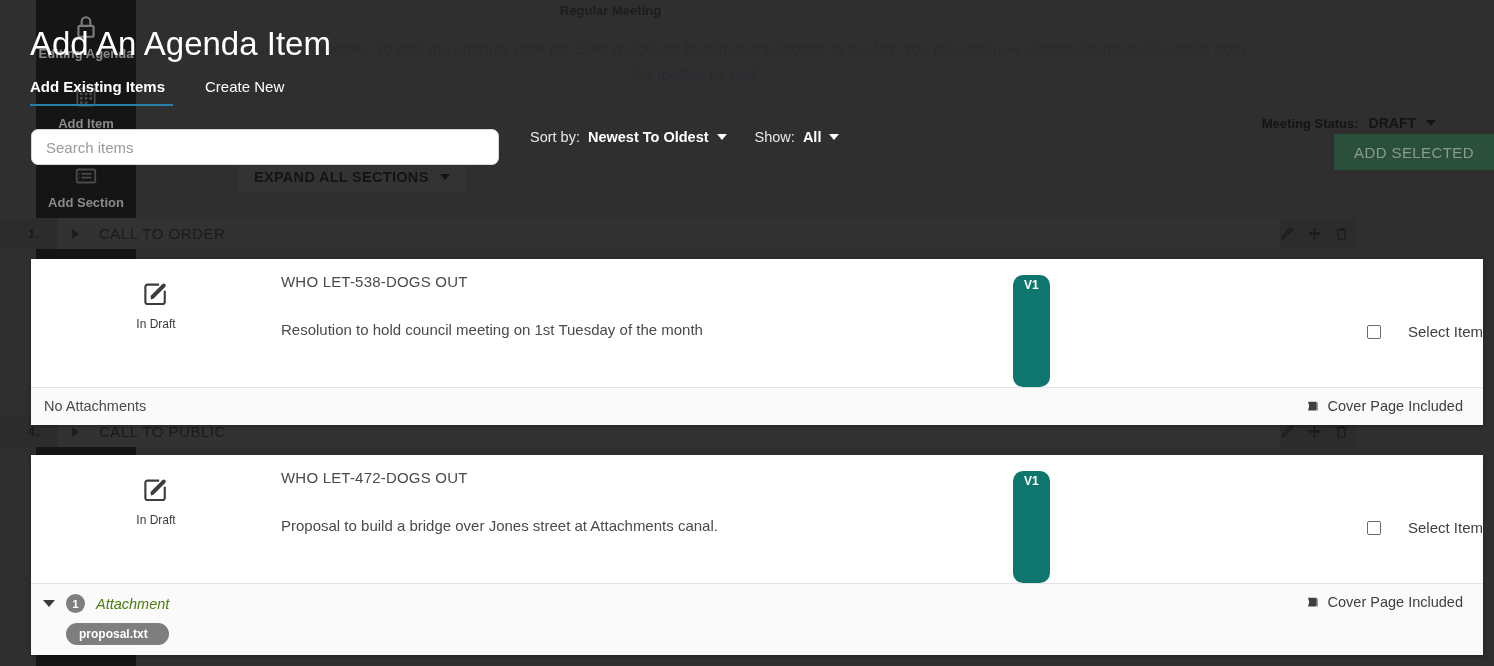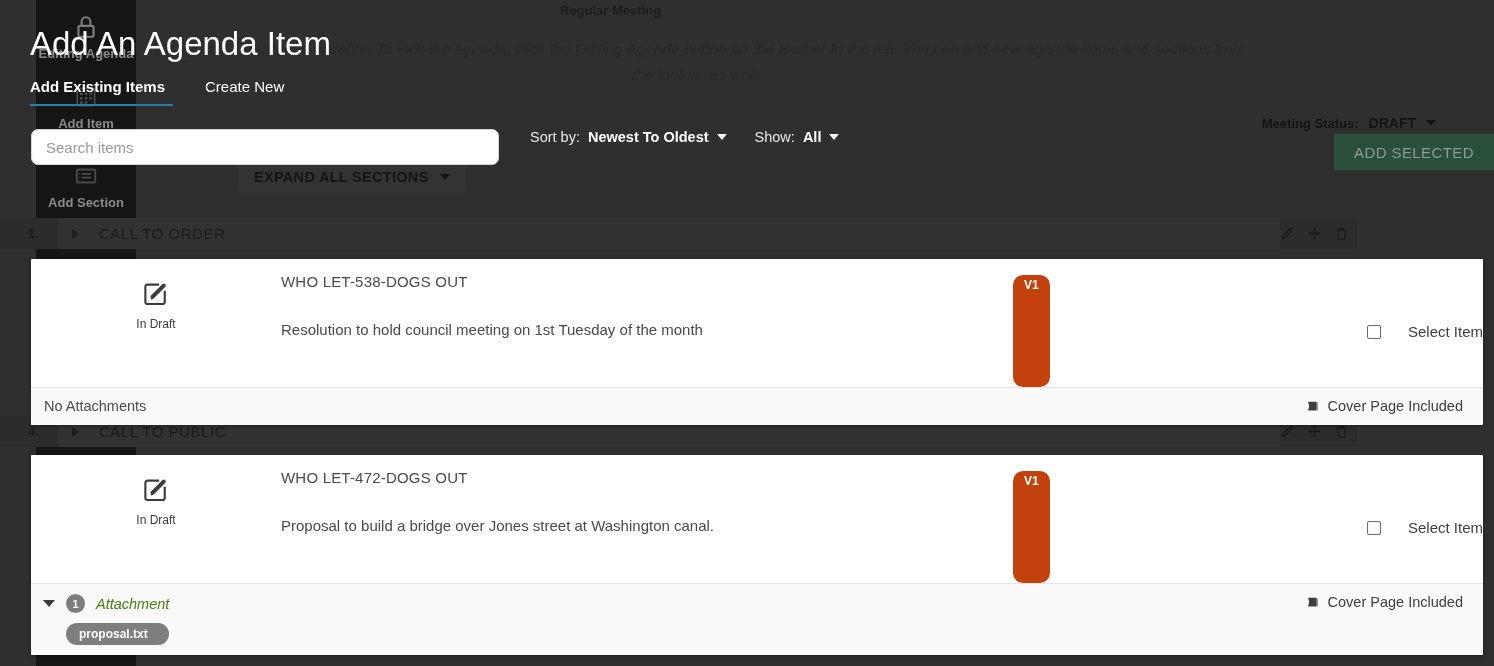--- a/index.html
+++ b/index.html
@@ -144,21 +144,21 @@
   .card-item-name {
     font-size: 15px; color: #4a4a4a; letter-spacing: .2px;
   }
   .card-desc {
     margin-top: 31px; font-size: 15px; color: #4a4a4a;
   }
   .card-ver {
     width: 250px; padding-top: 2px; display: flex; justify-content: flex-start;
   }
   .ver-pill {
-    background: #c2410c; color: #ffffff;
+    background: #0f766e; color: #ffffff;
     font-size: 12px; font-weight: bold;
     padding: 3px 11px; border-radius: 10px; line-height: 1.2;
   }
   .card-select {
     width: 220px; padding-top: 3px;
     display: flex; align-items: center; justify-content: flex-end;
     gap: 27px; 
   }
   .chk {
     width: 14px; height: 14px; border: 1px solid #6b6b6b; border-radius: 2px;
@@ -397,21 +397,21 @@
         <span>
           <svg viewBox="0 0 24 24" fill="none" stroke="#3c3c3c" stroke-width="1.7">
             <path d="M14.5 4.5H5.2A1.7 1.7 0 0 0 3.5 6.2v12.1a1.7 1.7 0 0 0 1.7 1.7h12.1a1.7 1.7 0 0 0 1.7-1.7V9.4"></path>
             <path d="M8 16.3l1.9-.5 9.4-9.4a1.6 1.6 0 0 0-2.3-2.3L7.6 13.5 8 16.3z" fill="#3c3c3c" stroke="none"></path>
           </svg>
         </span>
         <span class="txt">In Draft</span>
       </div>
       <div class="card-body">
         <div class="card-item-name">WHO LET-472-DOGS OUT</div>
-        <div class="card-desc">Proposal to build a bridge over Jones street at Washington canal.</div>
+        <div class="card-desc">Proposal to build a bridge over Jones street at Attachments canal.</div>
       </div>
       <div class="card-ver">
         <span class="ver-pill">V1</span>
       </div>
       <div class="card-select">
         <span class="chk"></span>
         <span class="txt">Select Item</span>
       </div>
     </div>
     <div class="card-foot">

